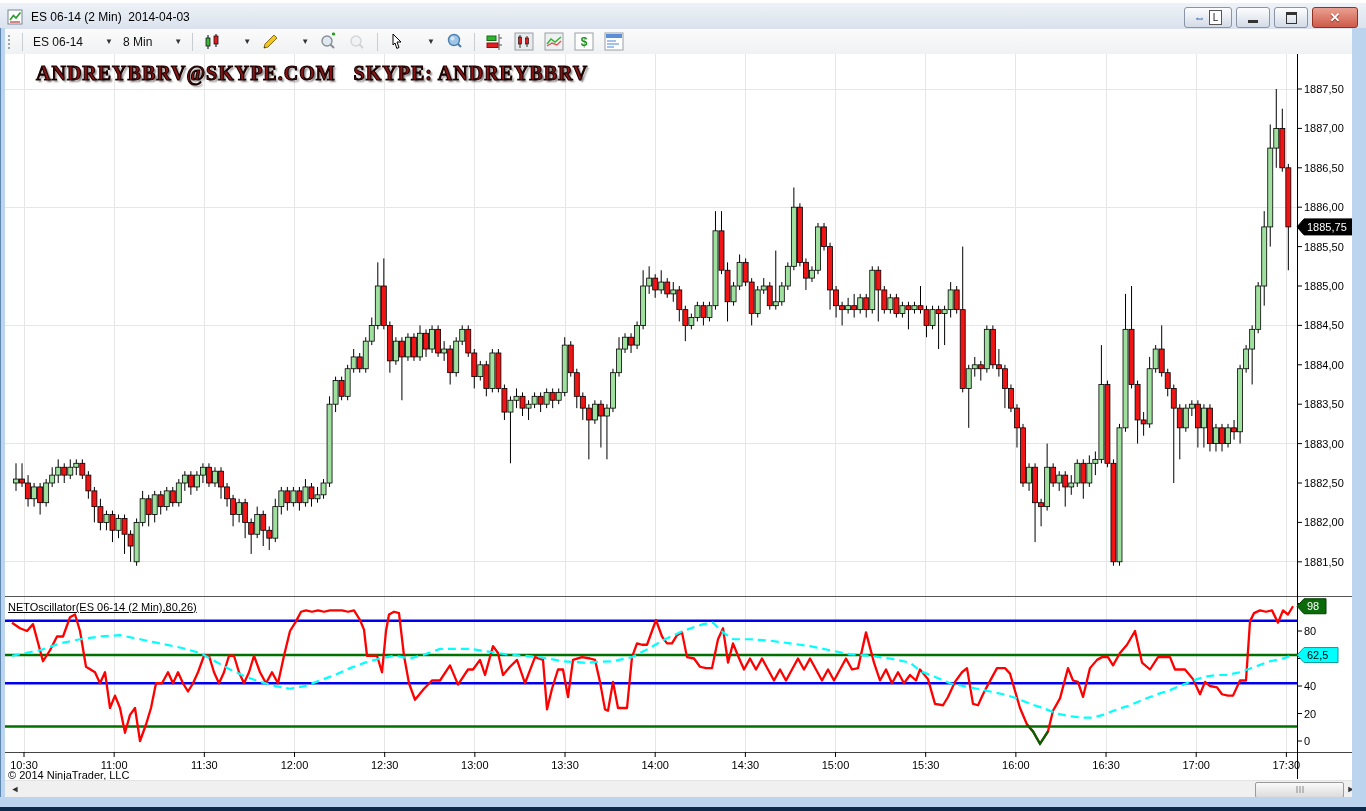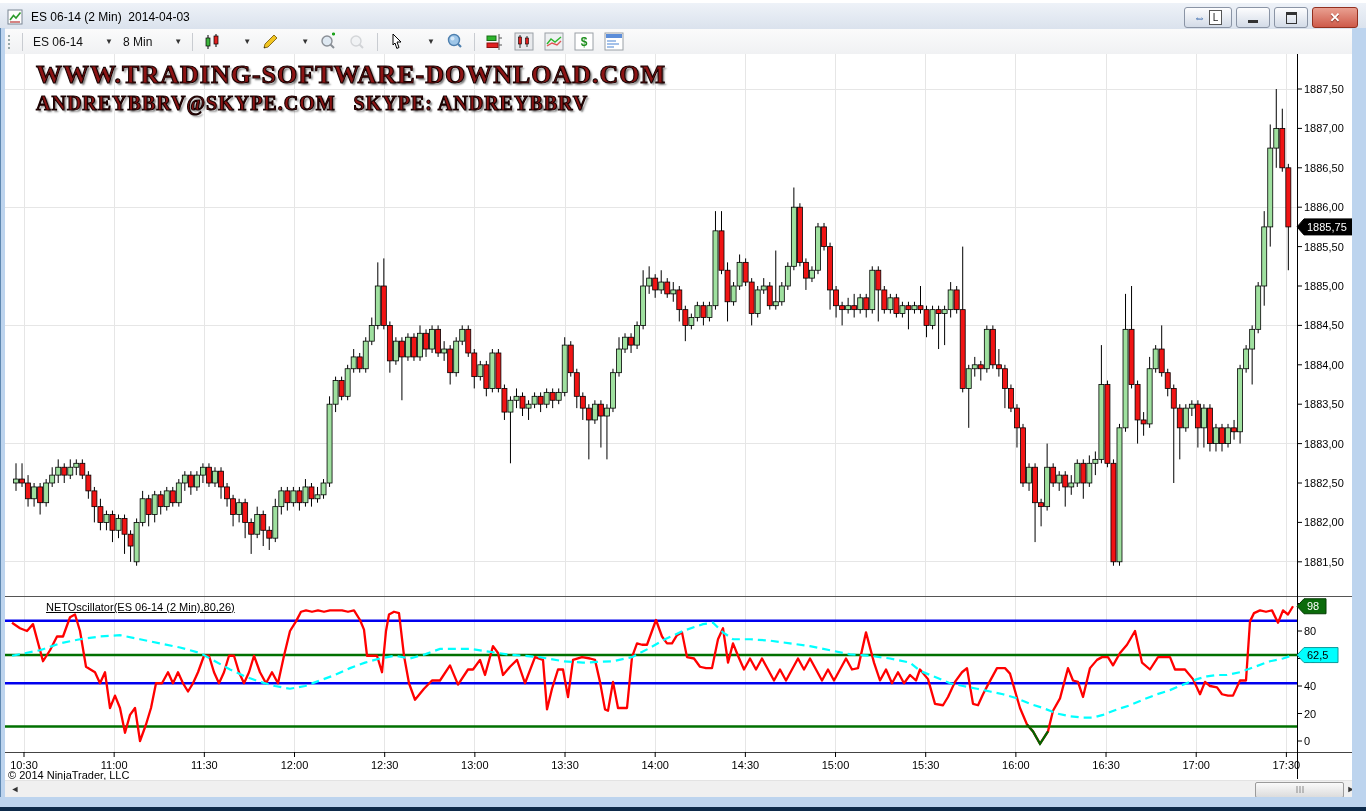--- a/index.html
+++ b/index.html
@@ -37,21 +37,21 @@
 
   
   #watermark{position:absolute;left:36px;top:60px;z-index:30;pointer-events:none;
     font-family:"Liberation Serif",serif;font-weight:bold;color:#8c1414;
     -webkit-text-stroke:1.1px #170000;text-shadow:2px 2px 2px rgba(0,0,0,.55);}
   #wm1{font-size:26px;letter-spacing:1px;white-space:pre;}
   #wm2{font-size:20px;letter-spacing:1px;margin-top:2px;white-space:pre;}
 
   
   #indicator-label{position:absolute;left:8px;top:601px;font-size:11px;color:#000;
-    text-decoration:underline;z-index:20;margin-left:38px;}
+    text-decoration:underline;z-index:20;}
   #copyright{position:absolute;left:8px;top:737px;font-size:11px;color:#000;z-index:20;margin-top:32px;}
 
   
   #hscroll{position:absolute;left:4px;top:780px;width:1348px;height:17px;
     background:#f0f0f0;border-top:1px solid #e3e3e3;z-index:20;}
   #sb-left{position:absolute;left:4px;top:2px;width:14px;height:13px;color:#333;
     font-size:9px;line-height:13px;text-align:center;}
   #sb-thumb{position:absolute;left:1251px;top:1px;width:87px;height:14px;
     background:linear-gradient(#fafafa,#dcdcdc);border:1px solid #9b9b9b;border-radius:2px;}
   #sb-thumb .gripmarks{position:absolute;left:50%;top:3px;transform:translateX(-50%);
@@ -628,21 +628,20 @@
         <path d="M1297,655.0625 L1304,647.5625 H1338 V662.5625 H1304 Z" fill="#00ffff" stroke="#0a9a9a" stroke-width="1"></path>
         <text x="1307" y="659.0625" font-size="11" fill="#000">62,5</text>
       </g>
       <g>
         <path d="M1297,226.9 L1304,218.9 H1352 V234.9 H1304 Z" fill="#000000" stroke="#000" stroke-width="1"></path>
         <text x="1307" y="230.9" font-size="11" fill="#fff">1885,75</text>
       </g>
     </svg>
 
   <div id="watermark">
-    <div id="wm1">WWW.TRADING-SOFTWARE-DOWNLOAD.COM</div>
     <div id="wm2">ANDREYBBRV@SKYPE.COM   SKYPE: ANDREYBBRV</div>
   </div>
 
   <div id="indicator-label">NETOscillator(ES 06-14 (2 Min),80,26)</div>
   <div id="copyright">© 2014 NinjaTrader, LLC</div>
 
   <div id="titlebar">
     <svg id="title-icon" viewBox="0 0 16 16">
       <rect x="1" y="1" width="14" height="14" fill="#fdfdfd" stroke="#7a8694"></rect>
       <polyline points="3,11 6.5,6.5 9,9 13.5,3.5" fill="none" stroke="#2a9a2a" stroke-width="1.6"></polyline>

